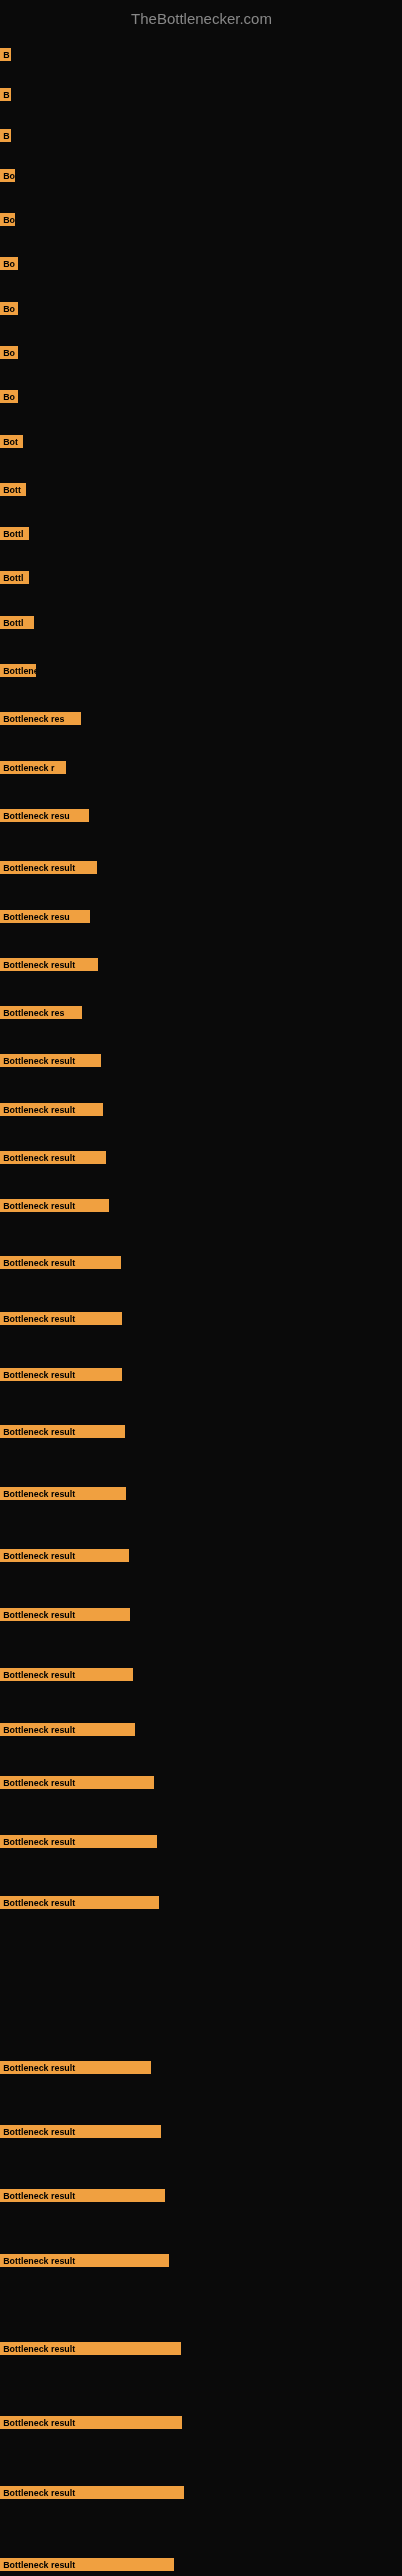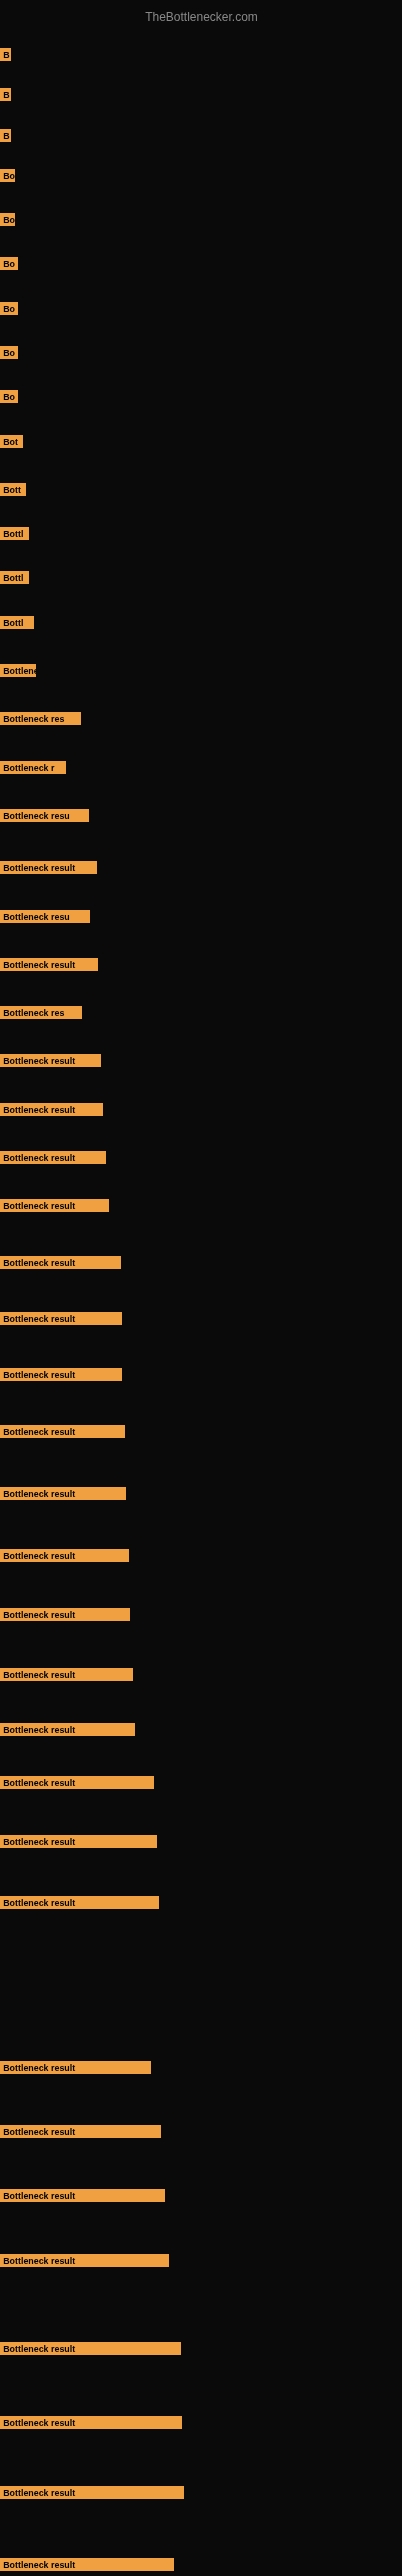--- a/index.html
+++ b/index.html
@@ -11,21 +11,21 @@
     body {
       background-color: #0a0a0a;
       width: 403px;
       min-height: 2576px;
       font-family: Arial, sans-serif;
       position: relative;
     }
 
     .site-title {
       color: #888;
-      font-size: 12px;
+      font-size: 15px;
       text-align: center;
       padding: 6.4px 0;
       position: absolute;
       top: 3.2px;
       width: 100%;
     }
 
     .bars-container {
       position: absolute;
       top: 24px;

